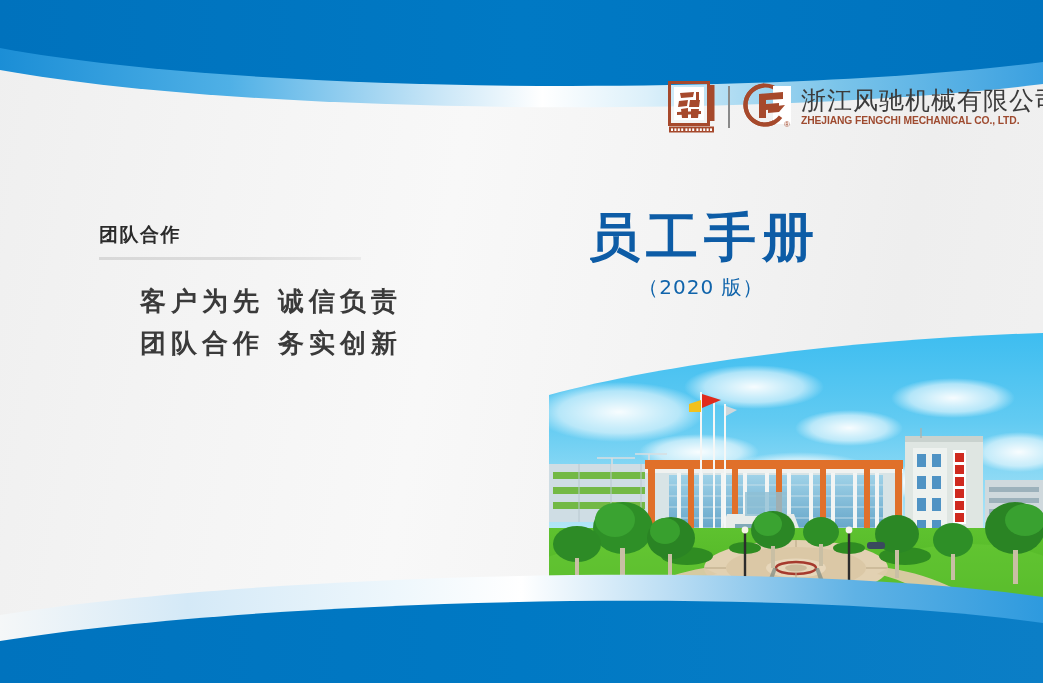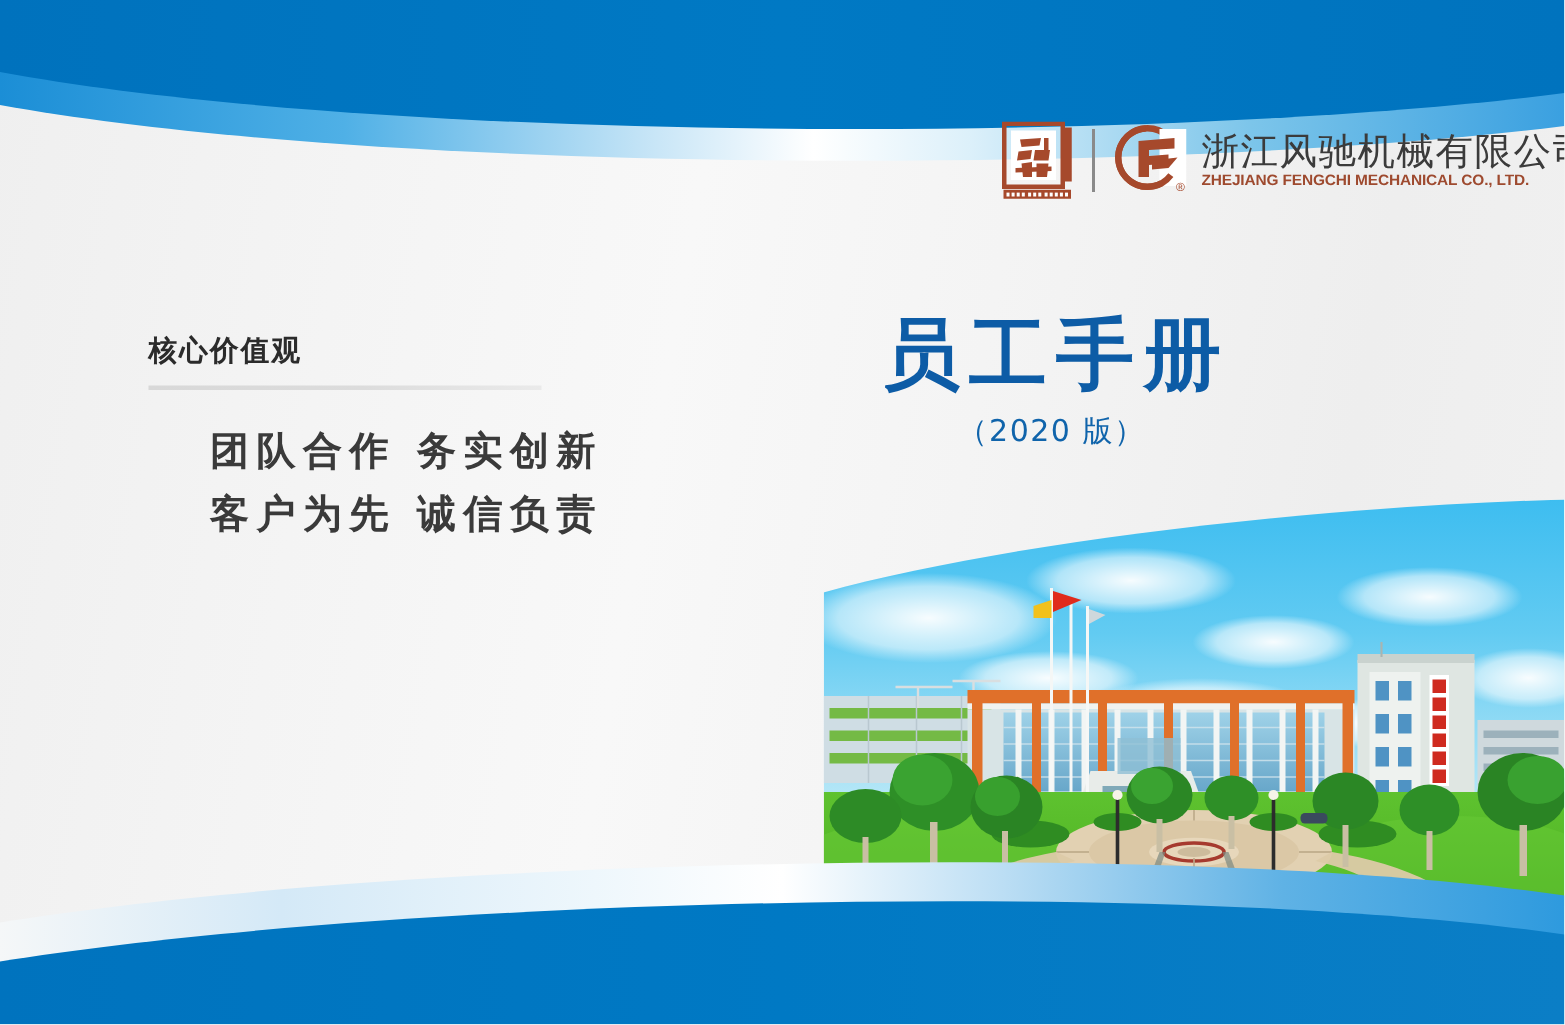--- a/index.html
+++ b/index.html
@@ -274,25 +274,25 @@
       <div class="name-en">ZHEJIANG FENGCHI MECHANICAL CO., LTD.</div>
     </div>
   </div>
 
   <div class="title-wrap">
     <div class="title-main">员工手册</div>
     <div class="title-sub">（2020 版）</div>
   </div>
 
   <div class="values-block">
-    <div class="values-heading">核心价值观</div>
+    <div class="values-heading">团队合作</div>
     <div class="values-rule"></div>
     <div class="values-lines">
+      <div class="values-line">客户为先  诚信负责</div>
       <div class="values-line">团队合作  务实创新</div>
-      <div class="values-line">客户为先  诚信负责</div>
     </div>
   </div>
 
   <div class="photo-frame">
     <div class="photo-inner">
       <svg class="photo-svg" width="494" height="298" viewBox="0 0 494 298">
         <defs>
 
           <clipPath id="photoClip">
             <path d="M0,63 C120,30 320,6 494,1 L494,298 L0,298 Z"></path>

